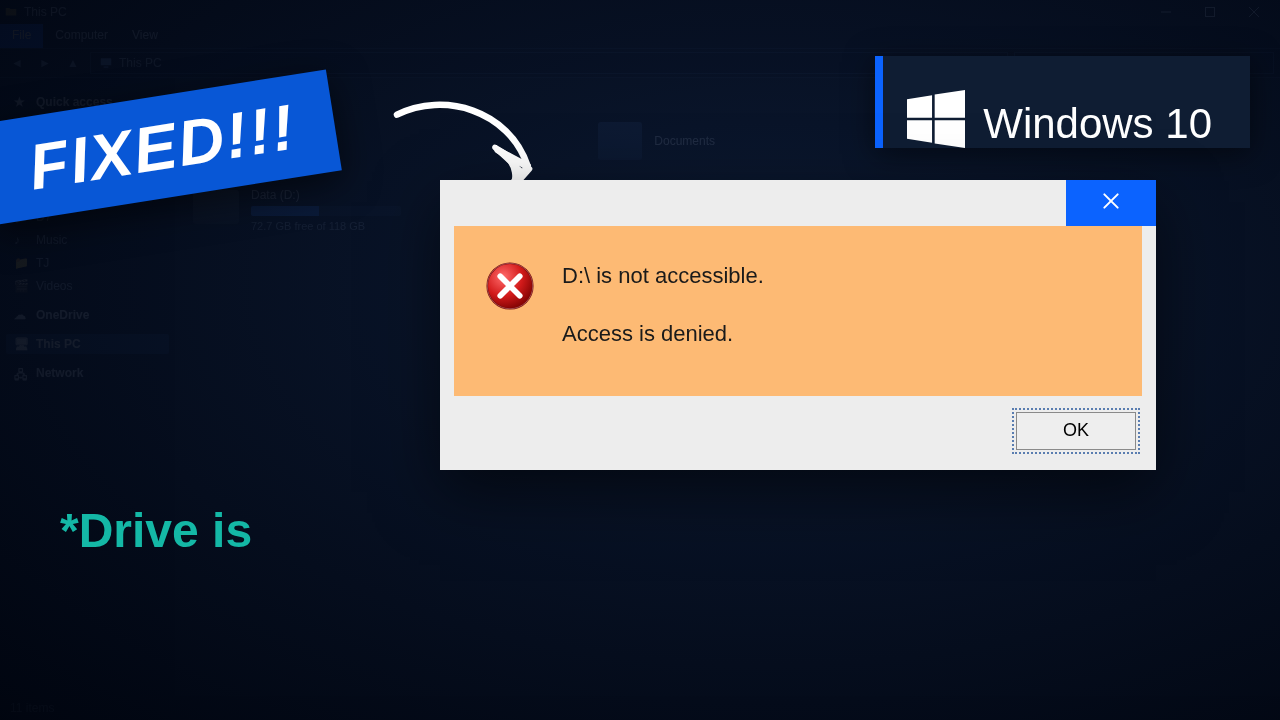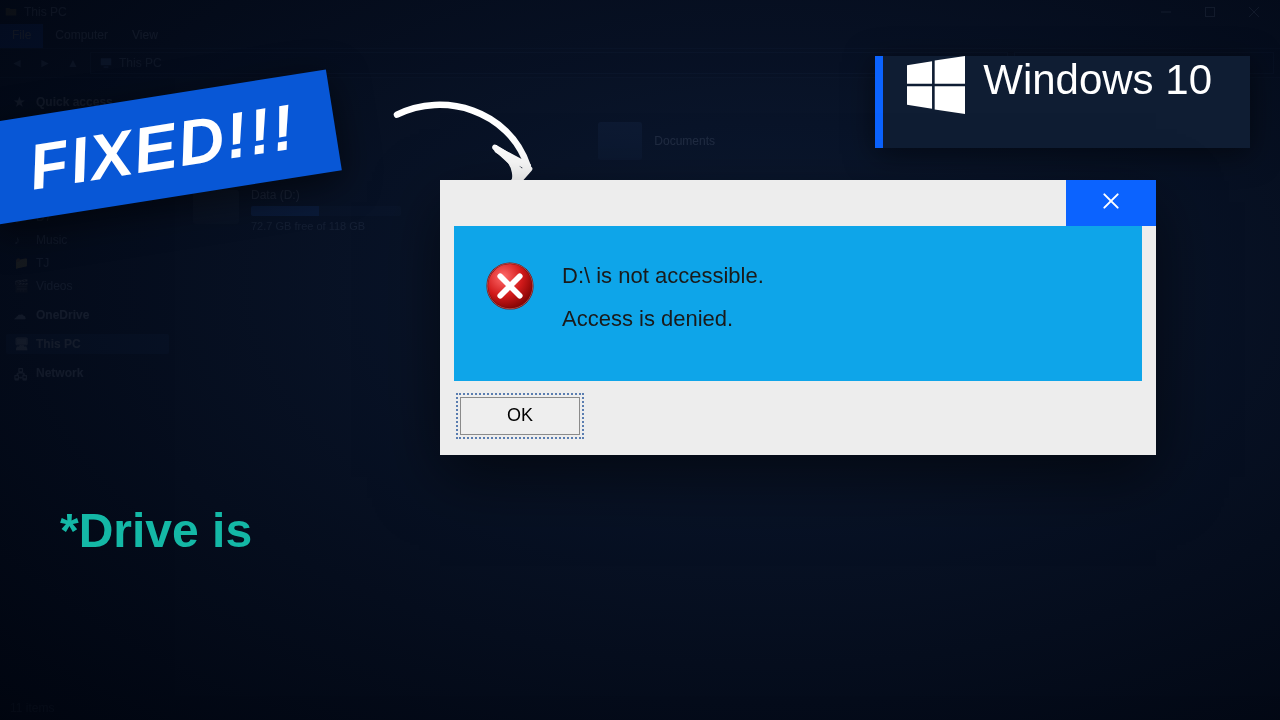--- a/index.html
+++ b/index.html
@@ -41,21 +41,21 @@
   .drive { display:flex; align-items:flex-start; gap:12px; width:210px; }
   .drive .dthumb { width:46px; height:34px; background:linear-gradient(#4d667f,#2a3c52); border-radius:3px; margin-top:2px;}
   .drive .dinfo { display:flex; flex-direction:column; gap:4px; color:#c6d9f7;}
   .drive .bar { width:150px; height:10px; background:#203a5e; border-radius:2px; position:relative; overflow:hidden;}
   .drive .fill { position:absolute; left:0; top:0; bottom:0; background:#2f7bff;}
   .statusbar { position:absolute; left:0; bottom:0; height:24px; display:flex; align-items:center; padding:0 10px; color:#8fa9cf; background:#0d1a30; width:100%;}
 
   
   .brand {
     position:absolute; right:30px; top:56px; height:92px;
-    display:flex; align-items:flex-start;
+    display:flex; align-items:flex-end;
     background:#0f1d33; border-left:8px solid #0b63ff;
     padding:0 38px 0 24px; box-shadow:0 6px 30px rgba(0,0,0,0.5);
   }
   .brand-text { color:#fff; font-size:42px; font-weight:500; margin-left:18px; }
   .winlogo { width:58px; height:58px; color:#fff; }
 
   
   .fixed-banner {
     position:absolute; left:-12px; top:96px;
     background:#0857d6; color:#fff; font-size:64px; font-weight:800;
@@ -74,25 +74,25 @@
 
   
   .dialog {
     position:absolute; left:440px; top:180px; width:716px;
     background:#ededed; box-shadow: 0 22px 60px rgba(0,0,0,0.55);
     font-family: "Segoe UI", Tahoma, sans-serif;
   }
   .dlg-titlebar { height:46px; background:#ededed; display:flex; }
   .dlg-close { margin-left:auto; width:90px; height:46px; background:#0b63ff; color:#fff; display:flex; align-items:center; justify-content:center;}
   .dlg-close svg { width:20px; height:20px;}
-  .dlg-body { background:#0ea5e9; margin:0 14px; padding:34px 30px 46px; display:flex; gap:26px; }
+  .dlg-body { background:#fdba74; margin:0 14px; padding:34px 30px 46px; display:flex; gap:26px; }
   .err-icon { width:52px; height:52px; flex:0 0 52px; }
   .dlg-text { color:#1a1a1a; font-size:22px; line-height:1.45; }
-  .dlg-text .l2 { display:block; margin-top:11px; }
-  .dlg-footer { padding:16px 20px 20px; display:flex; justify-content:flex-start; background:#ededed;}
+  .dlg-text .l2 { display:block; margin-top:26px; }
+  .dlg-footer { padding:16px 20px 20px; display:flex; justify-content:flex-end; background:#ededed;}
   .ok-btn {
     width:120px; height:38px; background:#eee; color:#000;
     border:1px solid #8a8a8a; outline:2px dotted #5a7db0; outline-offset:2px;
     font-size:18px; display:flex; align-items:center; justify-content:center;
   }
 
 </style>
 </head>
 <body>
 

